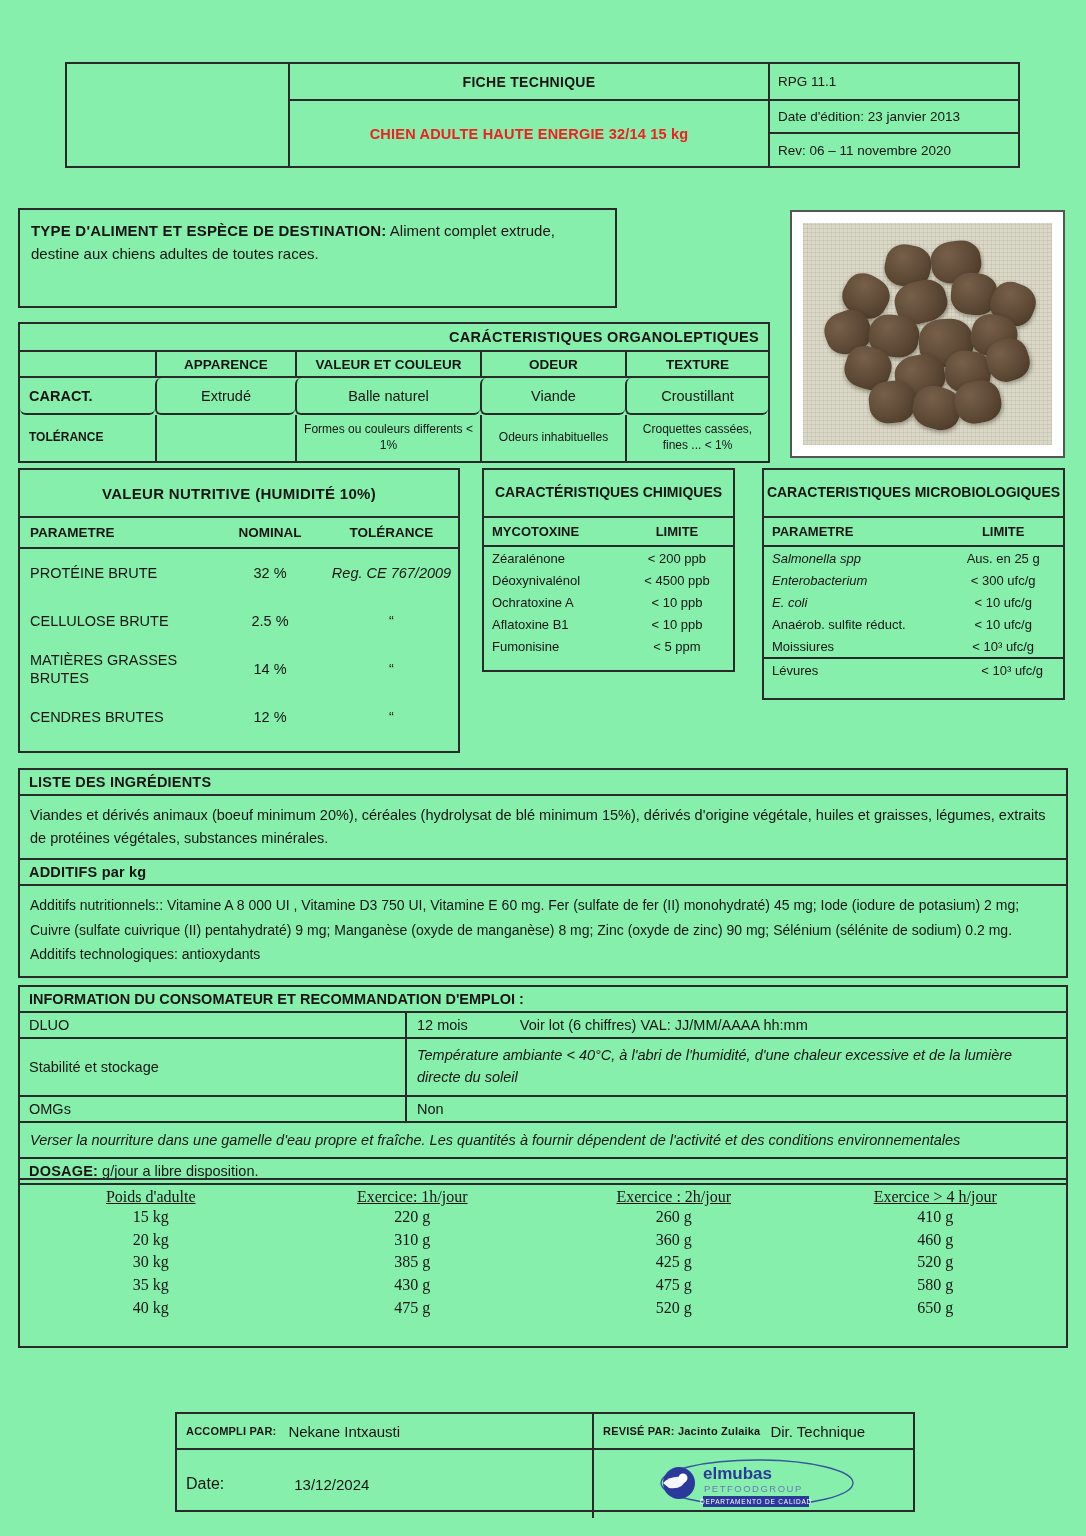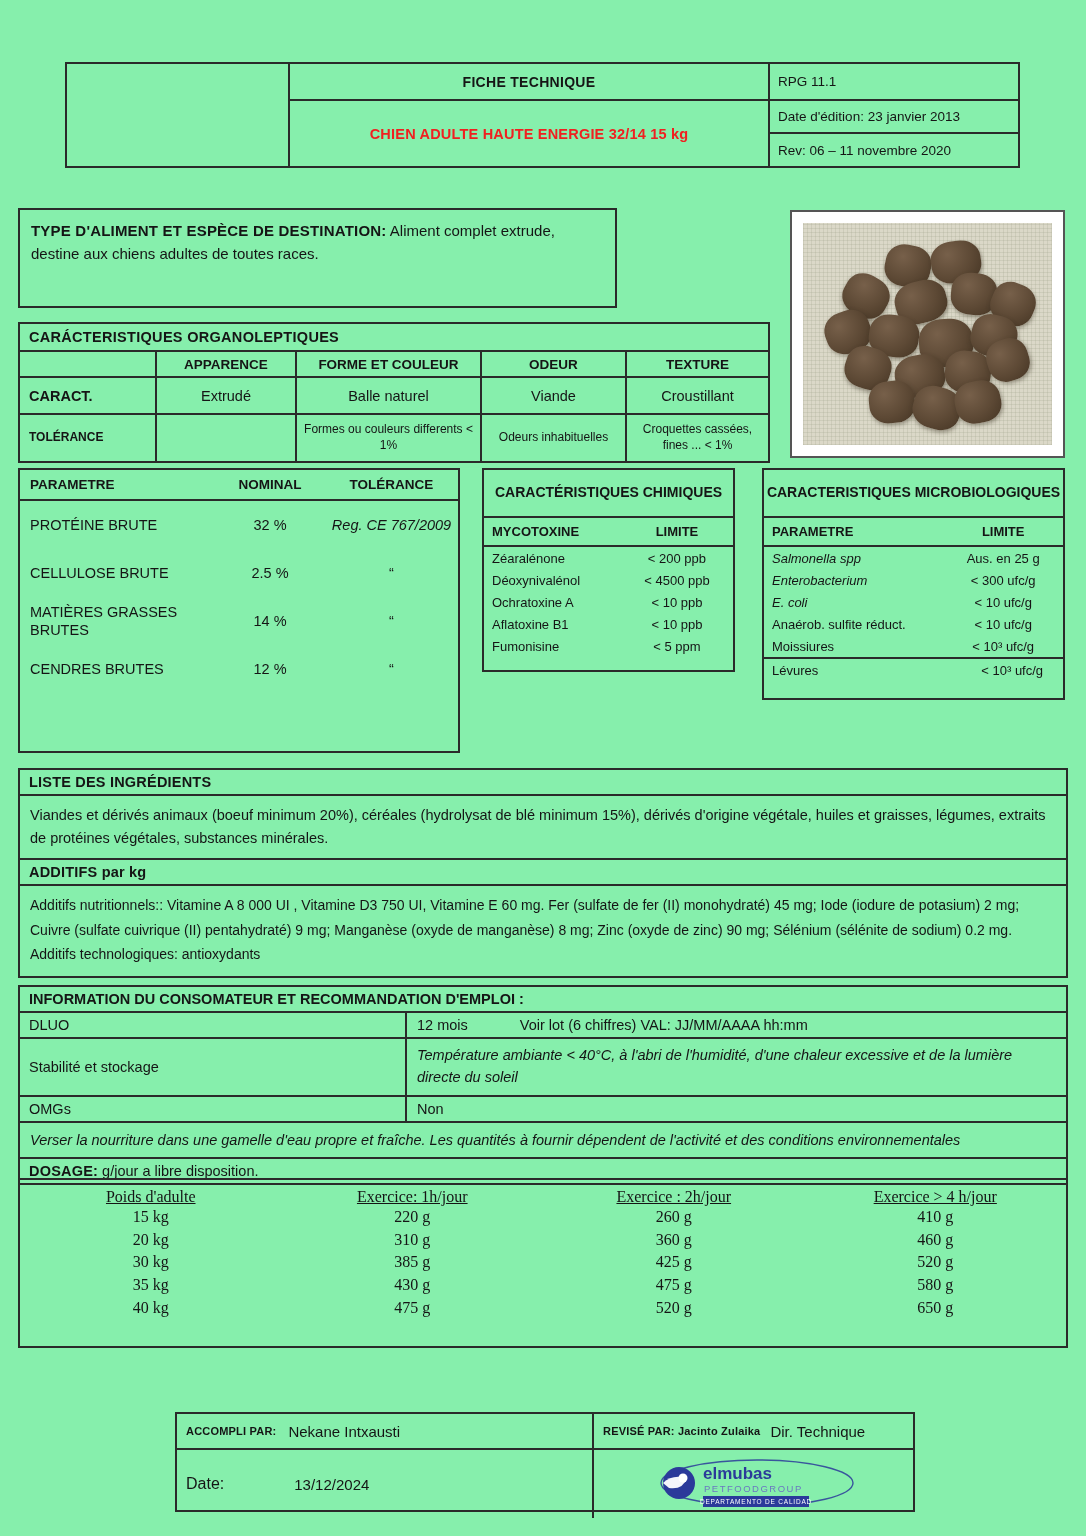--- a/index.html
+++ b/index.html
@@ -51,27 +51,27 @@
   .kib:nth-of-type(11){left:42px;top:124px;transform:rotate(18deg);}
   .kib:nth-of-type(12){left:92px;top:132px;width:50px;transform:rotate(-10deg);}
   .kib:nth-of-type(13){left:142px;top:128px;transform:rotate(6deg);}
   .kib:nth-of-type(14){left:184px;top:116px;width:42px;transform:rotate(-18deg);}
   .kib:nth-of-type(15){left:66px;top:158px;transform:rotate(-6deg);}
   .kib:nth-of-type(16){left:110px;top:164px;width:48px;transform:rotate(16deg);}
   .kib:nth-of-type(17){left:152px;top:158px;transform:rotate(-12deg);}
 
   
   .organo { left:18px; top:322px; width:752px; border:2px solid #2a2a2a; }
-  .organo-title { padding:5px 9px; font-weight:bold; font-size:14.5px; border-bottom:2px solid #2a2a2a; letter-spacing:.3px; }
+  .organo-title { padding:5px 9px; font-weight:bold; font-size:14.5px; border-bottom:2px solid #2a2a2a; letter-spacing:.3px;text-align:right; }
   .og-grid { display:grid; grid-template-columns:135px 140px 185px 145px 1fr; }
   .og-cell { border-left:2px solid #2a2a2a; display:flex; align-items:center; justify-content:center;
     text-align:center; padding:3px 6px; }
   .og-cell:first-child { border-left:none; justify-content:flex-start; text-align:left; padding-left:9px; }
   .og-head .og-cell { height:26px; font-weight:bold; font-size:13.5px; border-bottom:2px solid #2a2a2a; }
-  .og-caract .og-cell { height:37px; font-size:14.5px; border-bottom:2px solid #2a2a2a; }
+  .og-caract .og-cell { height:37px; font-size:14.5px; border-bottom:2px solid #2a2a2a;border-radius:6px; }
   .og-tol .og-cell { height:46px; font-size:12px; line-height:1.3; }
   .og-rowlabel { font-weight:bold; font-size:13.5px; }
 
   
   .nutri { left:18px; top:468px; width:442px; height:285px; border:2px solid #2a2a2a; }
   .nutri-title { height:48px; display:flex; align-items:center; justify-content:center;
     font-weight:bold; font-size:15px; border-bottom:2px solid #2a2a2a; letter-spacing:.3px; }
   .nutri-grid { display:grid; grid-template-columns:195px 110px 1fr; }
   .nutri-head { border-bottom:2px solid #2a2a2a; }
   .nutri-head .nc { padding:7px 0; font-weight:bold; font-size:13.5px; }
@@ -188,41 +188,42 @@
       <div class="kib"></div>
       <div class="kib"></div>
     </div>
   </div>
 
   <div class="abs organo">
     <div class="organo-title">CARÁCTERISTIQUES ORGANOLEPTIQUES</div>
     <div class="og-grid og-head">
       <div class="og-cell"></div>
       <div class="og-cell">APPARENCE</div>
-      <div class="og-cell">FORME ET COULEUR</div>
+      <div class="og-cell">VALEUR ET COULEUR</div>
       <div class="og-cell">ODEUR</div>
       <div class="og-cell">TEXTURE</div>
     </div>
     <div class="og-grid og-caract">
       <div class="og-cell og-rowlabel">CARACT.</div>
       <div class="og-cell">Extrudé</div>
       <div class="og-cell">Balle naturel</div>
       <div class="og-cell">Viande</div>
       <div class="og-cell">Croustillant</div>
     </div>
     <div class="og-grid og-tol">
       <div class="og-cell og-rowlabel">TOLÉRANCE</div>
       <div class="og-cell"></div>
       <div class="og-cell">Formes ou couleurs differents &lt; 1%</div>
       <div class="og-cell">Odeurs inhabituelles</div>
       <div class="og-cell">Croquettes cassées, fines ... &lt; 1%</div>
     </div>
   </div>
 
   <div class="abs nutri">
+    <div class="nutri-title">VALEUR NUTRITIVE (HUMIDITÉ 10%)</div>
     <div class="nutri-grid nutri-head">
       <div class="nc left">PARAMETRE</div>
       <div class="nc">NOMINAL</div>
       <div class="nc">TOLÉRANCE</div>
     </div>
     <div class="nutri-grid nutri-row">
       <div class="nc left">PROTÉINE BRUTE</div>
       <div class="nc">32 %</div>
       <div class="nc reg-italic">Reg. CE 767/2009</div>
     </div>

